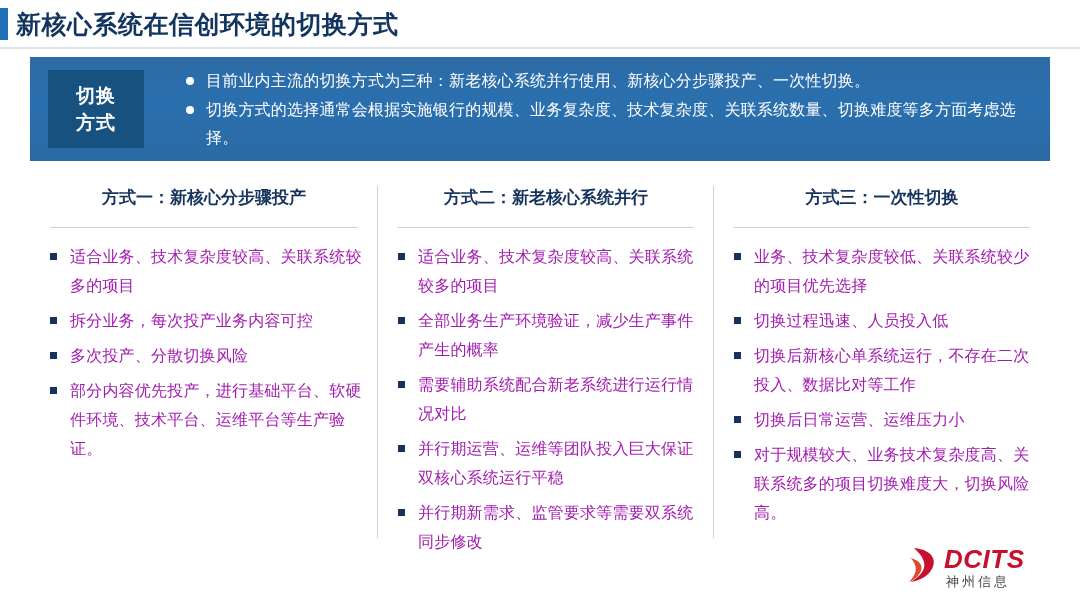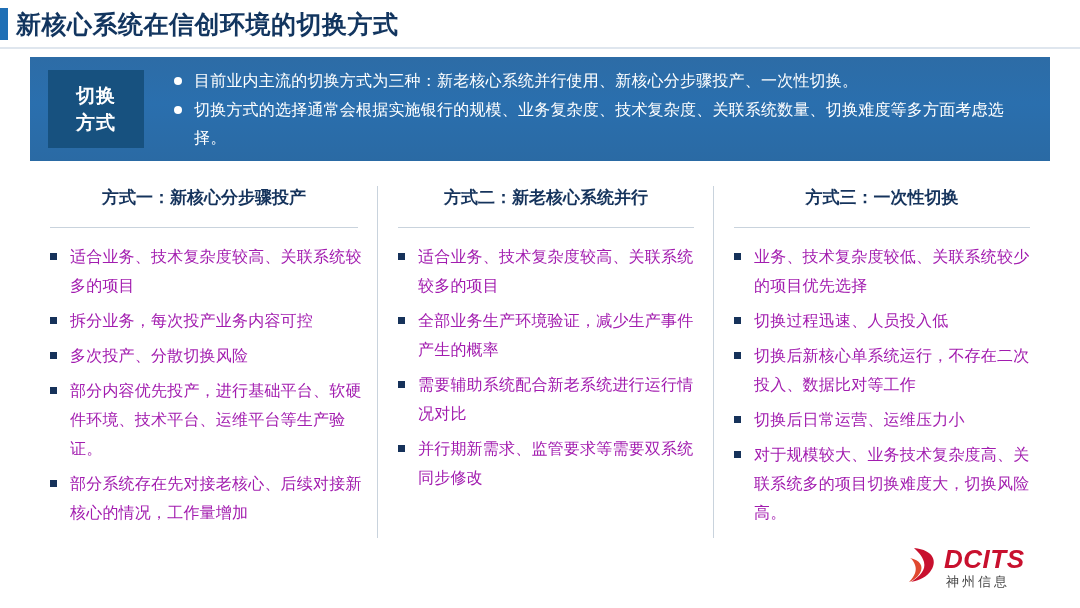--- a/index.html
+++ b/index.html
@@ -58,21 +58,21 @@
     width: 1020px;
     height: 104px;
     background: linear-gradient(180deg, #2d6ca6 0%, #2a6fae 45%, #2a6aa4 100%);
     display: flex;
     align-items: center;
   }
   .banner-label {
     width: 96px;
     min-width: 96px;
     margin-left: 18px;
-    margin-right: 8px;
+    margin-right: 20px;
     background: #17517f;
     color: #ffffff;
     font-size: 19px;
     font-weight: bold;
     line-height: 27px;
     text-align: center;
     padding: 12px 0 12px 0;
     letter-spacing: 1px;
   }
   .banner-list {
@@ -226,33 +226,32 @@
 <div class="columns">
 
   <div class="col c1">
     <div class="col-head">方式一：新核心分步骤投产</div>
     <div class="col-rule"></div>
     <ul class="col-list">
       <li><span class="sq"></span><span>适合业务、技术复杂度较高、关联系统较多的项目</span></li>
       <li><span class="sq"></span><span>拆分业务，每次投产业务内容可控</span></li>
       <li><span class="sq"></span><span>多次投产、分散切换风险</span></li>
       <li><span class="sq"></span><span>部分内容优先投产，进行基础平台、软硬件环境、技术平台、运维平台等生产验证。</span></li>
-      <li><span class="sq"></span><span>部分系统存在先对接老核心、后续对接新核心的情况，工作量增加</span></li>
     </ul>
     <div class="col-divider"></div>
   </div>
 
   <div class="col c2">
     <div class="col-head">方式二：新老核心系统并行</div>
     <div class="col-rule"></div>
     <ul class="col-list">
       <li><span class="sq"></span><span>适合业务、技术复杂度较高、关联系统较多的项目</span></li>
       <li><span class="sq"></span><span>全部业务生产环境验证，减少生产事件产生的概率</span></li>
       <li><span class="sq"></span><span>需要辅助系统配合新老系统进行运行情况对比</span></li>
-      <li><span class="sq"></span></li>
+      <li><span class="sq"></span><span>并行期运营、运维等团队投入巨大保证双核心系统运行平稳</span></li>
       <li><span class="sq"></span><span>并行期新需求、监管要求等需要双系统同步修改</span></li>
     </ul>
     <div class="col-divider"></div>
   </div>
 
   <div class="col c3">
     <div class="col-head">方式三：一次性切换</div>
     <div class="col-rule"></div>
     <ul class="col-list">
       <li><span class="sq"></span><span>业务、技术复杂度较低、关联系统较少的项目优先选择</span></li>

